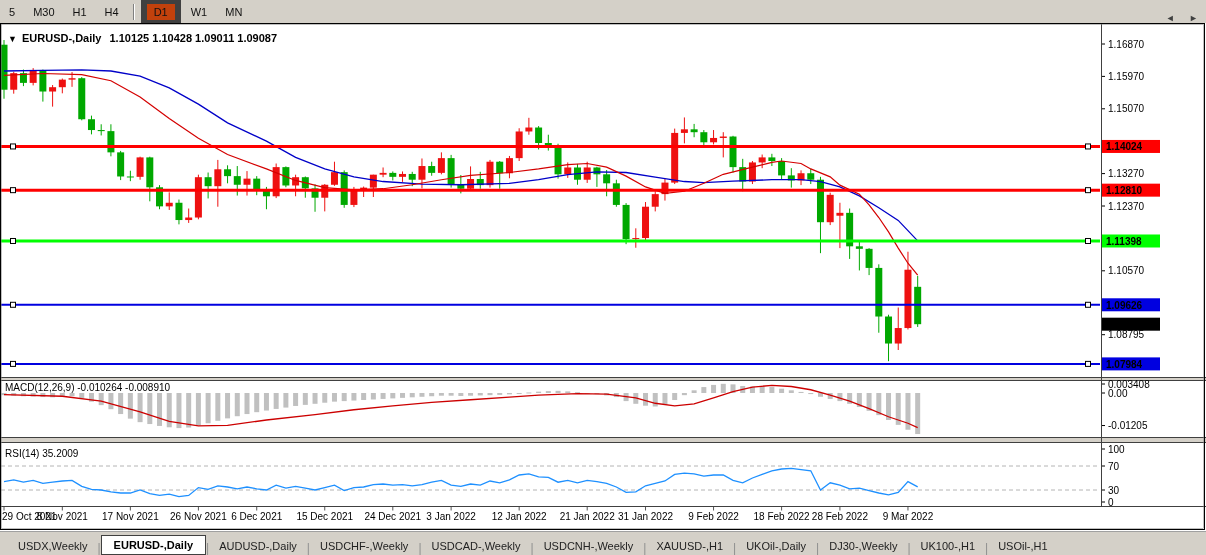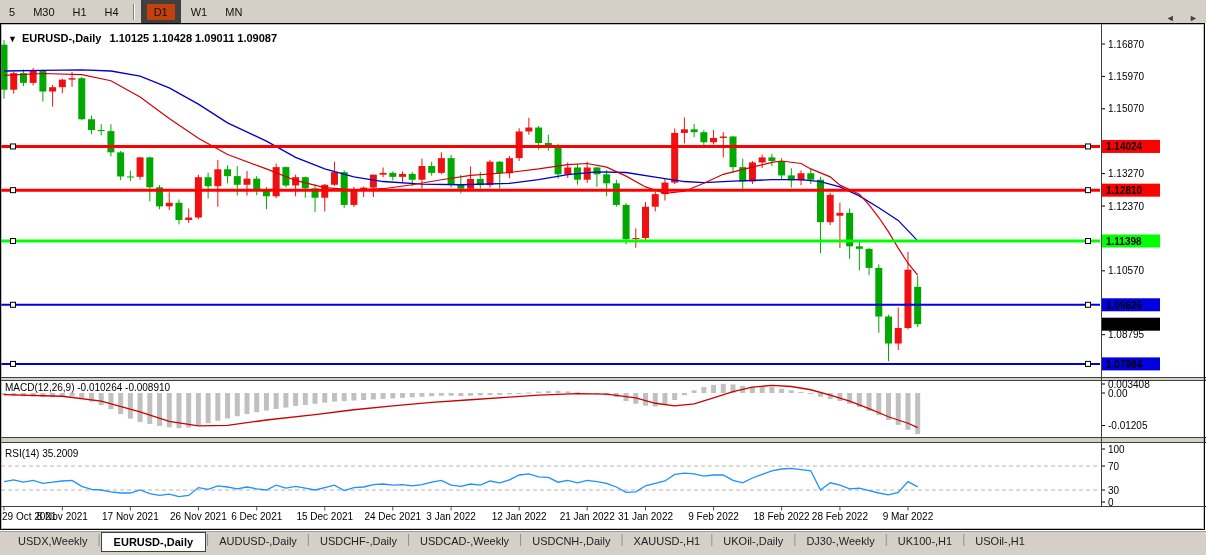--- a/index.html
+++ b/index.html
@@ -9,21 +9,21 @@
   #toolbar{position:absolute;top:0;left:0;width:1206px;height:23px;display:flex;align-items:center;
            background:#d4d0c8;padding-left:0;}
   .tf-btn{font-size:11px;color:#111;padding:2px 7px;margin:0 1px;border:1px solid transparent;cursor:default;}
   .tf-btn.active{background:#c2410c;border:6px solid #404040;}
   .tf-sep{height:16px;border-left:1px solid #808080;border-right:1px solid #ffffff;margin:0 5px;}
   
   #chartwrap{position:absolute;top:23px;left:0;width:1206px;height:508px;}
   svg text{font-family:"Liberation Sans",sans-serif;fill:#000;}
   
   #tabbar{position:absolute;top:531px;left:0;width:1206px;height:24px;background:#d4d0c8;
-          display:flex;align-items:flex-start;padding-left:8px;box-sizing:border-box;border-top:1px solid #a0a0a0;}
+          display:flex;align-items:flex-end;padding-left:8px;box-sizing:border-box;border-top:1px solid #a0a0a0;}
   .tab{font-size:11px;color:#222;padding:3px 10px;white-space:nowrap;cursor:default;}
   .tab.active{background:#ffffff;border:1px solid #404040;font-weight:bold;color:#000;padding:3px 12px;}
   .tab-sep{color:#909090;font-size:12px;}
   #tab-arrows{position:absolute;right:8px;top:7px;}
   #tab-arrows span{font-size:9px;color:#404040;margin-left:10px;cursor:default;}
 </style>
 </head>
 <body>
 
 <div id="toolbar">
@@ -434,25 +434,25 @@
     </svg>
 </div>
 
 <div id="tabbar">
     <div class="tab">USDX,Weekly</div>
     <span class="tab-sep">|</span>
     <div class="tab active">EURUSD-,Daily</div>
     <span class="tab-sep">|</span>
     <div class="tab">AUDUSD-,Daily</div>
     <span class="tab-sep">|</span>
-    <div class="tab">USDCHF-,Daily</div>
+    <div class="tab">USDCHF-,Weekly</div>
     <span class="tab-sep">|</span>
     <div class="tab">USDCAD-,Weekly</div>
     <span class="tab-sep">|</span>
-    <div class="tab">USDCNH-,Daily</div>
+    <div class="tab">USDCNH-,Weekly</div>
     <span class="tab-sep">|</span>
     <div class="tab">XAUUSD-,H1</div>
     <span class="tab-sep">|</span>
     <div class="tab">UKOil-,Daily</div>
     <span class="tab-sep">|</span>
     <div class="tab">DJ30-,Weekly</div>
     <span class="tab-sep">|</span>
     <div class="tab">UK100-,H1</div>
     <span class="tab-sep">|</span>
     <div class="tab">USOil-,H1</div>

